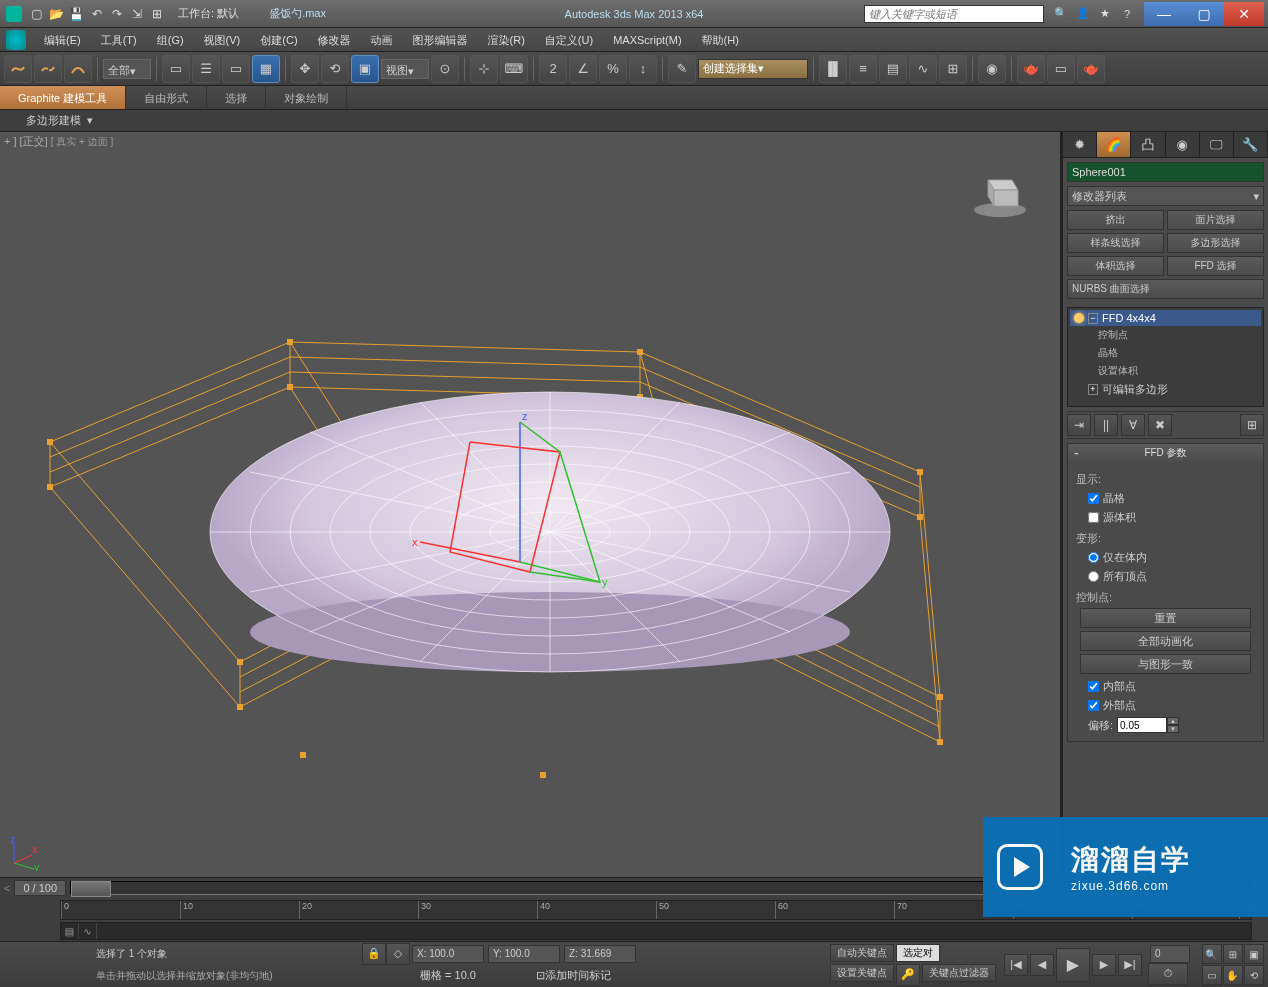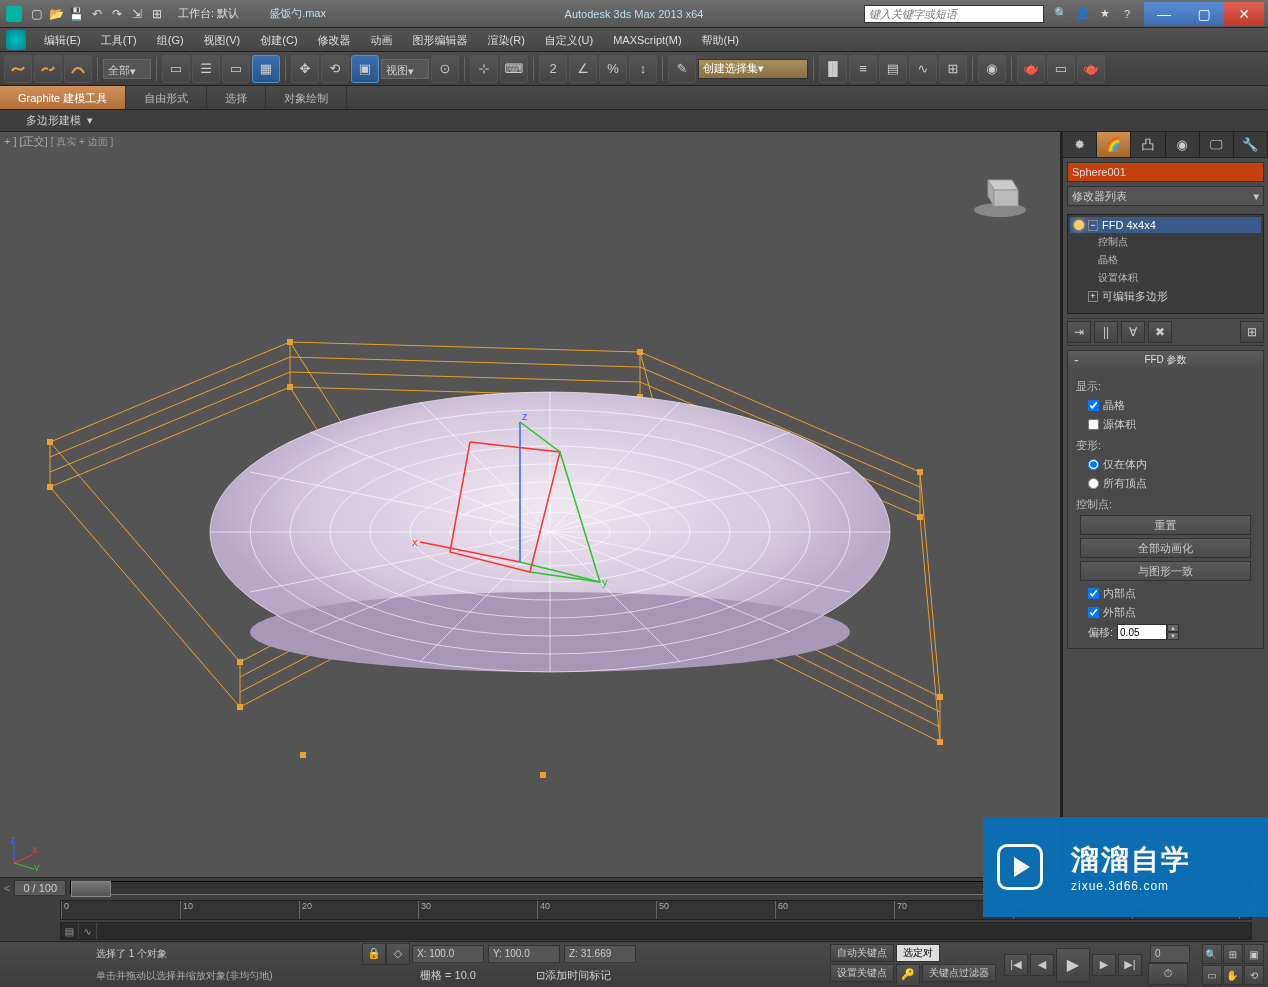--- a/index.html
+++ b/index.html
@@ -55,21 +55,21 @@
 .vp-canvas { position:absolute; inset:0; }
 
 
 .mini-axis { position:absolute; left:6px; bottom:6px; width:36px; height:36px; }
 
 
 .cmdpanel { width:206px; background:#4a4a4a; display:flex; flex-direction:column; border-left:1px solid #222; }
 .cmd-tabs { height:26px; display:flex; background:#3a3a3a; border-bottom:1px solid #222; }
 .cmd-tabs .ct { flex:1; display:flex; align-items:center; justify-content:center; border-right:1px solid #222; font-size:13px; }
 .cmd-tabs .ct.active { background:linear-gradient(#d09050,#a06830); }
-.obj-name { height:20px; margin:4px; background:#c2410c; border:1px solid #333; padding:0 4px; color:#ddd; display:flex; align-items:center; }
+.obj-name { height:20px; margin:4px; background:#14532d; border:1px solid #333; padding:0 4px; color:#ddd; display:flex; align-items:center; }
 .mod-list-hdr { height:20px; margin:0 4px 4px 4px; background:#555; border:1px solid #333; padding:0 4px; color:#ccc; display:flex; align-items:center; }
 .mod-list-hdr::after { content:"▾"; margin-left:auto; }
 .btn-grid { display:grid; grid-template-columns:1fr 1fr; gap:3px; padding:0 4px 4px 4px; }
 .btn-grid .mb { height:20px; background:linear-gradient(#5a5a5a,#4c4c4c); border:1px solid #333; display:flex; align-items:center; justify-content:center; color:#ccc; font-size:10px; }
 .btn-grid .mb.wide { grid-column:1/3; justify-content:flex-start; padding:0 4px; }
 .mod-stack { margin:4px; background:#3c3c3c; border:1px solid #222; min-height:100px; padding:2px; }
 .mod-stack .mi { padding:2px 4px; color:#ccc; display:flex; align-items:center; gap:4px; }
 .mod-stack .mi.sel { background:#3a5a8c; color:#fff; }
 .mod-stack .sub { padding-left:28px; font-size:10px; color:#bbb; }
 .mod-stack .bulb { width:10px; height:10px; background:#ffcc66; border-radius:50%; box-shadow:0 0 4px #ffcc66; }
@@ -362,20 +362,29 @@
     <div class="cmd-tabs">
       <div class="ct">✹</div>
       <div class="ct active">🌈</div>
       <div class="ct">凸</div>
       <div class="ct">◉</div>
       <div class="ct">🖵</div>
       <div class="ct">🔧</div>
     </div>
     <div class="obj-name">Sphere001</div>
     <div class="mod-list-hdr">修改器列表</div>
+    <div class="btn-grid">
+      <div class="mb">挤出</div>
+      <div class="mb">面片选择</div>
+      <div class="mb">样条线选择</div>
+      <div class="mb">多边形选择</div>
+      <div class="mb">体积选择</div>
+      <div class="mb">FFD 选择</div>
+      <div class="mb wide">NURBS 曲面选择</div>
+    </div>
     <div class="mod-stack">
       <div class="mi sel">
           <span class="bulb"></span>
           <span class="plus">−</span>
           <span>FFD 4x4x4</span>
         </div>
       <div class="mi sub">控制点</div>
       <div class="mi sub">晶格</div>
       <div class="mi sub">设置体积</div>
       <div class="mi">

